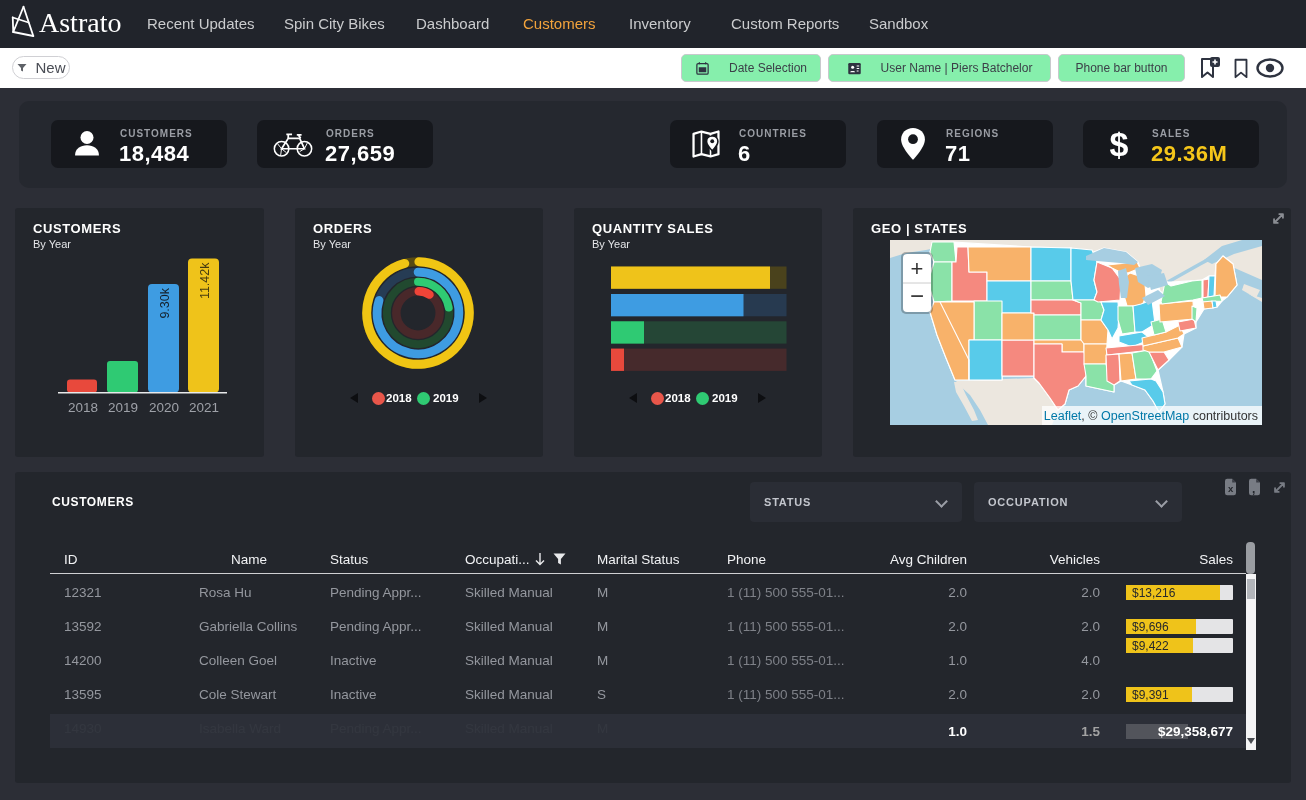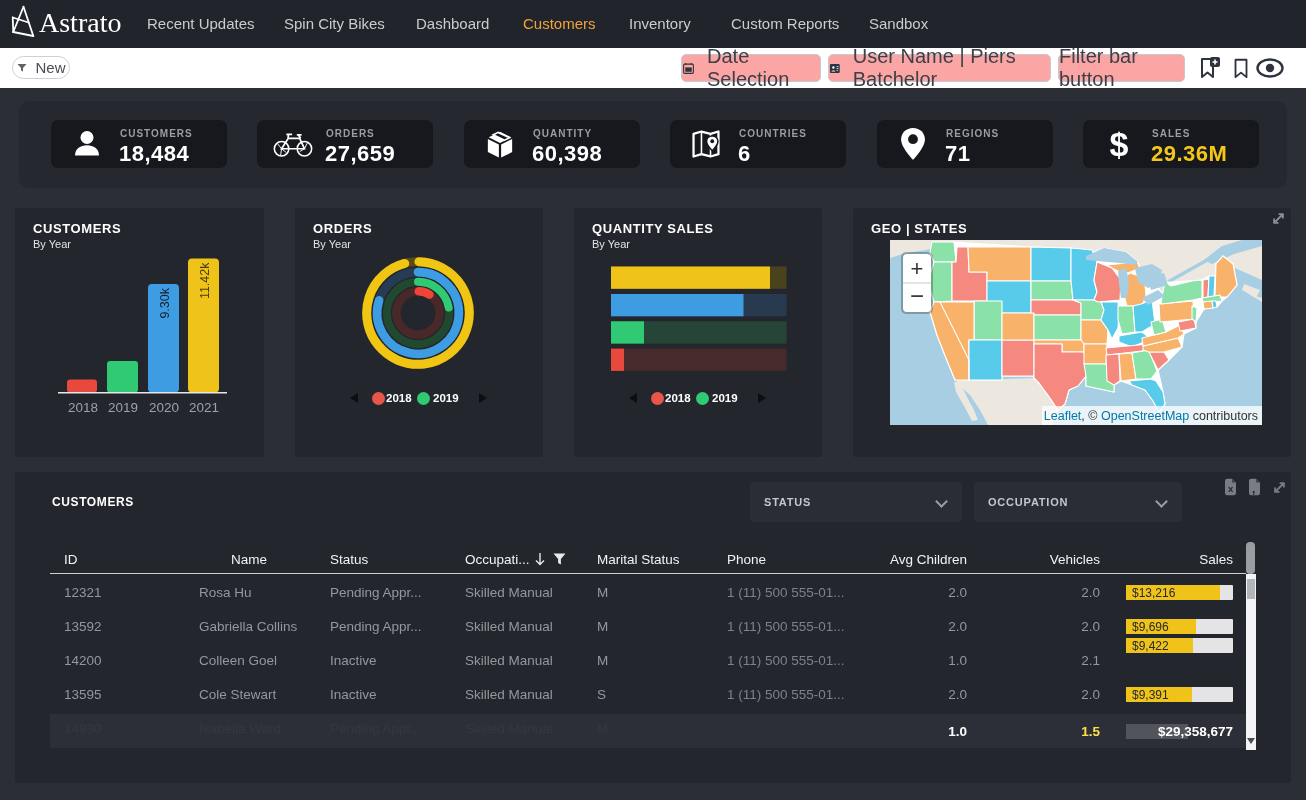--- a/index.html
+++ b/index.html
@@ -11,22 +11,22 @@
   #nav { position:absolute; left:0; top:0; width:1306px; height:48px; background:#21242b; }
   #logo { position:absolute; left:10px; top:6px; }
   #logotxt { position:absolute; left:39px; top:7px; color:#fff; font-family:"Liberation Serif", serif; font-size:28px; }
   .navitem { position:absolute; top:15px; color:#cbccce; font-size:15px; }
   .navitem.active { color:#f2a33c; }
 
   
   #toolbar { position:absolute; left:0; top:48px; width:1306px; height:40px; background:#ffffff; }
   .pillbtn { position:absolute; border:1px solid #d0d0d4; border-radius:12px; background:#fff;
              color:#4a4d55; font-size:15px; display:flex; align-items:center; justify-content:center; }
-  .sqbtn { position:absolute; border:1px solid #c8c9cd; border-radius:5px; background:#fca5a5;
-           color:#3c4048; font-size:20px; display:flex; align-items:center; justify-content:center; gap:12px; }
+  .sqbtn { position:absolute; border:1px solid #c8c9cd; border-radius:5px; background:#86efac;
+           color:#3c4048; font-size:12px; display:flex; align-items:center; justify-content:center; gap:19px; }
 
   
   #band { position:absolute; left:19px; top:101px; width:1268px; height:87px; background:#25282f; border-radius:10px; }
   .kpi { position:absolute; top:19px; width:176px; height:48px; background:#16181d; border-radius:7px; }
   .kpi .ic { position:absolute; left:16px; top:6px; width:40px; height:36px; display:flex; align-items:center; justify-content:center; }
   .kpi .lb { position:absolute; left:69px; top:8px; font-size:10px; font-weight:bold; letter-spacing:1px; color:#9a9da4; }
   .kpi .vl { position:absolute; left:68px; top:21px; font-size:22px; font-weight:bold; color:#fff; letter-spacing:0.5px; }
 
   
   .card { position:absolute; background:#23262c; border-radius:3px; }
@@ -87,21 +87,21 @@
   <div class="sqbtn" style="left:828px; top:6px; width:223px; height:28px;">
     <svg width="15" height="15" viewBox="0 0 24 24">
         <rect x="2" y="3" width="20" height="18" rx="2" fill="#2e3340"></rect>
         <circle cx="9" cy="10" r="2.4" fill="#fff"></circle>
         <path d="M5 18c0-2.7 8-2.7 8 0z" fill="#fff"></path>
         <path d="M15.5 8h4M15.5 12h4M15.5 16h3" stroke="#fff" stroke-width="1.6"></path>
       </svg>
     <span>User Name | Piers Batchelor</span>
   </div>
   <div class="sqbtn" style="left:1058px; top:6px; width:127px; height:28px;">
-    <span>Filter bar button</span>
+    <span>Phone bar button</span>
   </div>
   <svg class="abs" style="left:1196px; top:7px;" width="26" height="26" viewBox="0 0 26 26">
     <path d="M6 4 h11 v18 l-5.5 -4.5 L6 22 Z" fill="none" stroke="#2e3340" stroke-width="2" stroke-linejoin="round"></path>
     <rect x="14" y="2" width="10" height="10" rx="2" fill="#2e3340"></rect>
     <path d="M19 4.5v5M16.5 7h5" stroke="#fff" stroke-width="1.6"></path>
   </svg>
   <svg class="abs" style="left:1230px; top:8px;" width="22" height="24" viewBox="0 0 24 24">
     <path d="M6 3 h12 v19 l-6 -5 l-6 5 Z" fill="none" stroke="#2e3340" stroke-width="2" stroke-linejoin="round"></path>
   </svg>
   <svg class="abs" style="left:1256px; top:10px;" width="28" height="20" viewBox="0 0 28 20">
@@ -126,32 +126,20 @@
         <svg width="42" height="28" viewBox="0 0 42 28" fill="none" stroke="#fff" stroke-width="1.6">
       <circle cx="9" cy="19" r="7.6"></circle>
           <circle cx="33" cy="19" r="7.6"></circle>
       <path d="M9 19 L16 8 L28 8 L33 19 L16 19 Z" stroke-width="1.8"></path>
       <path d="M14 4 h6 M16 4 L16 8 M27 5 l2 3 M25 4.5 h5" stroke-width="1.8"></path>
       <path d="M9 19 l-4 -5 M9 19 l5 4 M9 19 l-1 7 M33 19 l3 -6 M33 19 l-5 3" stroke-width="1"></path>
     </svg>
       </div>
     <div class="lb">ORDERS</div>
       <div class="vl">27,659</div>
-  </div>
-  <div class="kpi" style="left:445px;">
-    <div class="ic">
-        <svg width="36" height="36" viewBox="0 0 32 32" fill="#fff">
-      <path d="M6 10 L16 5 L26 10 L16 15 Z"></path>
-      <path d="M5.2 11.5 L15 16.4 V28 L5.2 23.2 Z"></path>
-      <path d="M26.8 11.5 L17 16.4 V28 L26.8 23.2 Z"></path>
-      <path d="M10 7.8 L20 12.6 L24.5 10.4 L14.3 5.7 Z" fill="#16181d" stroke="#fff" stroke-width="1.4"></path>
-    </svg>
-      </div>
-    <div class="lb">QUANTITY</div>
-      <div class="vl">60,398</div>
   </div>
   <div class="kpi" style="left:651px;">
     <div class="ic">
         <svg width="34" height="34" viewBox="0 0 30 30">
       <path d="M4 6 L11 4 L19 6 L26 4 V24 L19 26 L11 24 L4 26 Z" fill="none" stroke="#fff" stroke-width="2" stroke-linejoin="round"></path>
       <path d="M11 4 V24 M19 6 V26" stroke="#fff" stroke-width="1.4"></path>
       <path d="M20.5 8 c-3.2 0 -5 2.4 -5 4.8 c0 3 5 8.2 5 8.2 s5 -5.2 5 -8.2 c0 -2.4 -1.8 -4.8 -5 -4.8z" fill="#fff" stroke="#16181d" stroke-width="1.4"></path>
       <circle cx="20.5" cy="12.6" r="1.7" fill="#16181d"></circle>
     </svg>
       </div>
@@ -392,21 +380,21 @@
       <span class="stx">$9,696</span>
     </div>
 
   <div class="td" style="left:49px;  top:181px;">14200</div>
   <div class="td" style="left:184px; top:181px;">Colleen Goel</div>
   <div class="td" style="left:315px; top:181px;">Inactive</div>
   <div class="td" style="left:450px; top:181px;">Skilled Manual</div>
   <div class="td" style="left:582px; top:181px;">M</div>
   <div class="td tdp" style="left:712px; top:181px;">1 (11) 500 555-01...</div>
   <div class="td" style="left:852px; top:181px; width:100px; text-align:right;">1.0</div>
-  <div class="td" style="left:985px; top:181px; width:100px; text-align:right;">2.1</div>
+  <div class="td" style="left:985px; top:181px; width:100px; text-align:right;">4.0</div>
   <div class="salesbar" style="top:166px;">
       <span class="fill" style="width:67px;"></span>
       <span class="stx">$9,422</span>
     </div>
 
   <div class="td" style="left:49px;  top:215px;">13595</div>
   <div class="td" style="left:184px; top:215px;">Cole Stewart</div>
   <div class="td" style="left:315px; top:215px;">Inactive</div>
   <div class="td" style="left:450px; top:215px;">Skilled Manual</div>
   <div class="td" style="left:582px; top:215px;">S</div>
@@ -420,20 +408,20 @@
 
   <div class="td" style="left:49px; top:249px; opacity:0.5;">14930</div>
   <div class="td" style="left:184px; top:249px; opacity:0.5;">Isabella Ward</div>
   <div class="td" style="left:315px; top:249px; opacity:0.5;">Pending Appr...</div>
   <div class="td" style="left:450px; top:249px; opacity:0.5;">Skilled Manual</div>
   <div class="td" style="left:582px; top:249px; opacity:0.5;">M</div>
 
   <div class="abs" style="left:35px; top:242px; width:1196px; height:34px; background:rgba(46,49,58,0.88);"></div>
   <div class="abs" style="left:1111px; top:252px; width:62px; height:15px; background:rgba(255,255,255,0.18);"></div>
   <div class="abs" style="left:852px; top:252px; width:100px; text-align:right; color:#fff; font-weight:bold; font-size:13.5px;">1.0</div>
-  <div class="abs" style="left:985px; top:252px; width:100px; text-align:right; color:#fde047; font-weight:bold; font-size:13.5px;">1.5</div>
+  <div class="abs" style="left:985px; top:252px; width:100px; text-align:right; color:#a3a3a3; font-weight:bold; font-size:13.5px;">1.5</div>
   <div class="abs" style="left:1098px; top:252px; width:120px; text-align:right; color:#fff; font-weight:bold; font-size:13.5px;">$29,358,677</div>
 
   <div class="abs" style="left:1231px; top:70px; width:9px; height:32px; background:#9a9da2; border-radius:4px 4px 4px 4px;"></div>
   <div class="abs" style="left:1231px; top:102px; width:10px; height:176px; background:#f4f4f5;"></div>
   <div class="abs" style="left:1232px; top:107px; width:8px; height:20px; background:#b2b5ba;"></div>
   <div class="abs" style="left:1232px; top:266px; width:0; height:0; border-left:4px solid transparent; border-right:4px solid transparent; border-top:6px solid #4a4d52;"></div>
 </div>
 
 </body></html>

